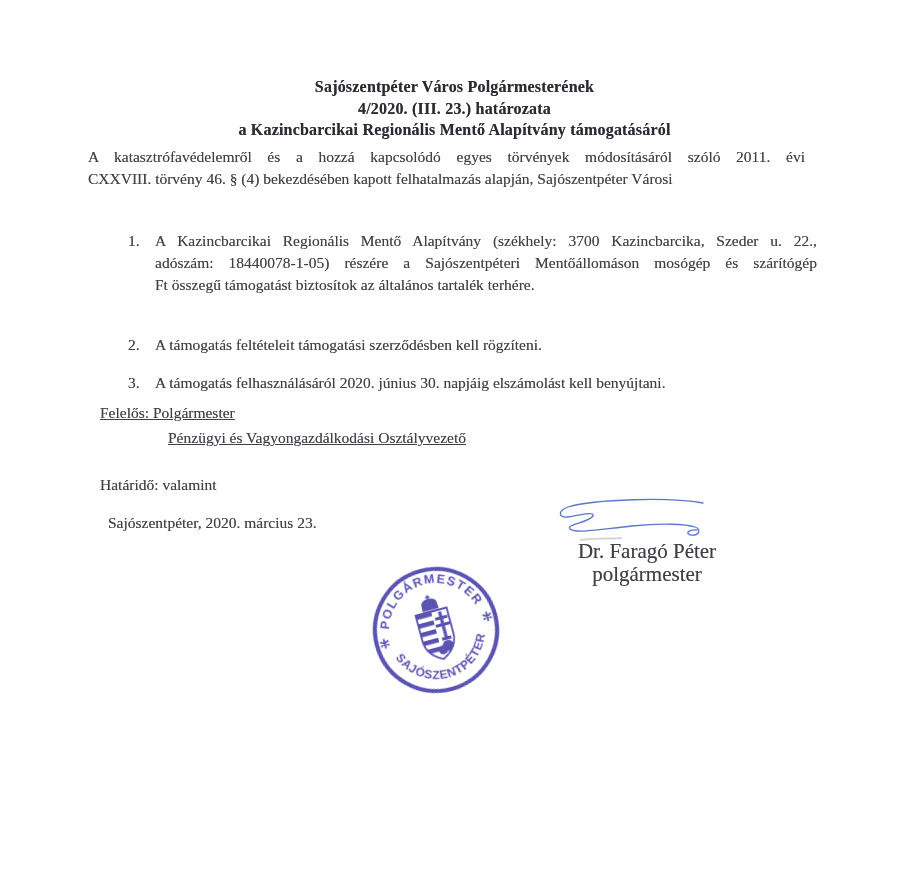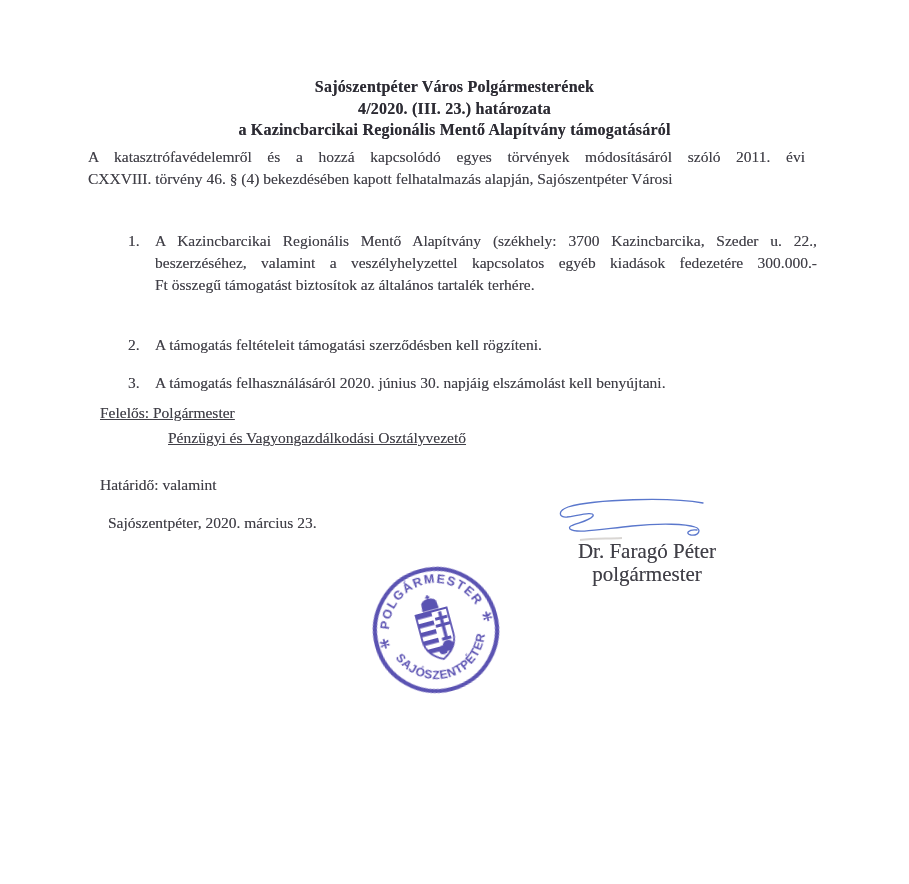--- a/index.html
+++ b/index.html
@@ -56,21 +56,21 @@
 
 <div id="intro" class="abs doc-text" data-bind-lines="document.intro_lines">
     <div class="tline">A katasztrófavédelemről és a hozzá kapcsolódó egyes törvények módosításáról szóló 2011. évi</div>
     <div class="tline">CXXVIII. törvény 46. § (4) bekezdésében kapott felhatalmazás alapján, Sajószentpéter Városi</div>
   </div>
 
 <div id="item-1" class="abs doc-text list-item">
   <div class="num" data-bind="document.items.0.number">1.</div>
   <div class="body" data-bind-lines="document.items.0.lines">
       <div class="tline">A Kazincbarcikai Regionális Mentő Alapítvány (székhely: 3700 Kazincbarcika, Szeder u. 22.,</div>
-      <div class="tline">beszerzéséhez, valamint a veszélyhelyzettel kapcsolatos egyéb kiadások fedezetére 300.000.-</div>
+      <div class="tline">adószám: 18440078-1-05) részére a Sajószentpéteri Mentőállomáson mosógép és szárítógép</div>
       <div class="tline">Ft összegű támogatást biztosítok az általános tartalék terhére.</div>
     </div>
 </div>
 <div id="item-2" class="abs doc-text list-item">
   <div class="num" data-bind="document.items.1.number">2.</div>
   <div class="body" data-bind-lines="document.items.1.lines">
       <div class="tline">A támogatás feltételeit támogatási szerződésben kell rögzíteni.</div>
     </div>
 </div>
 <div id="item-3" class="abs doc-text list-item">

